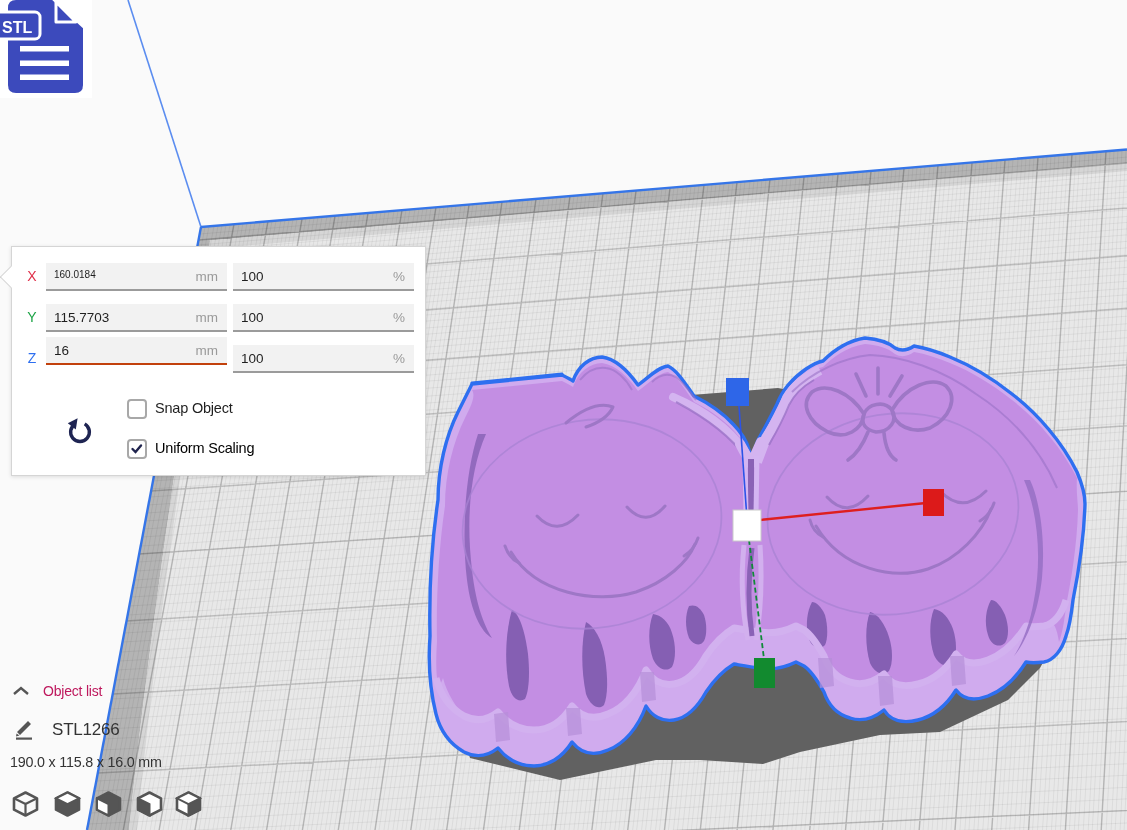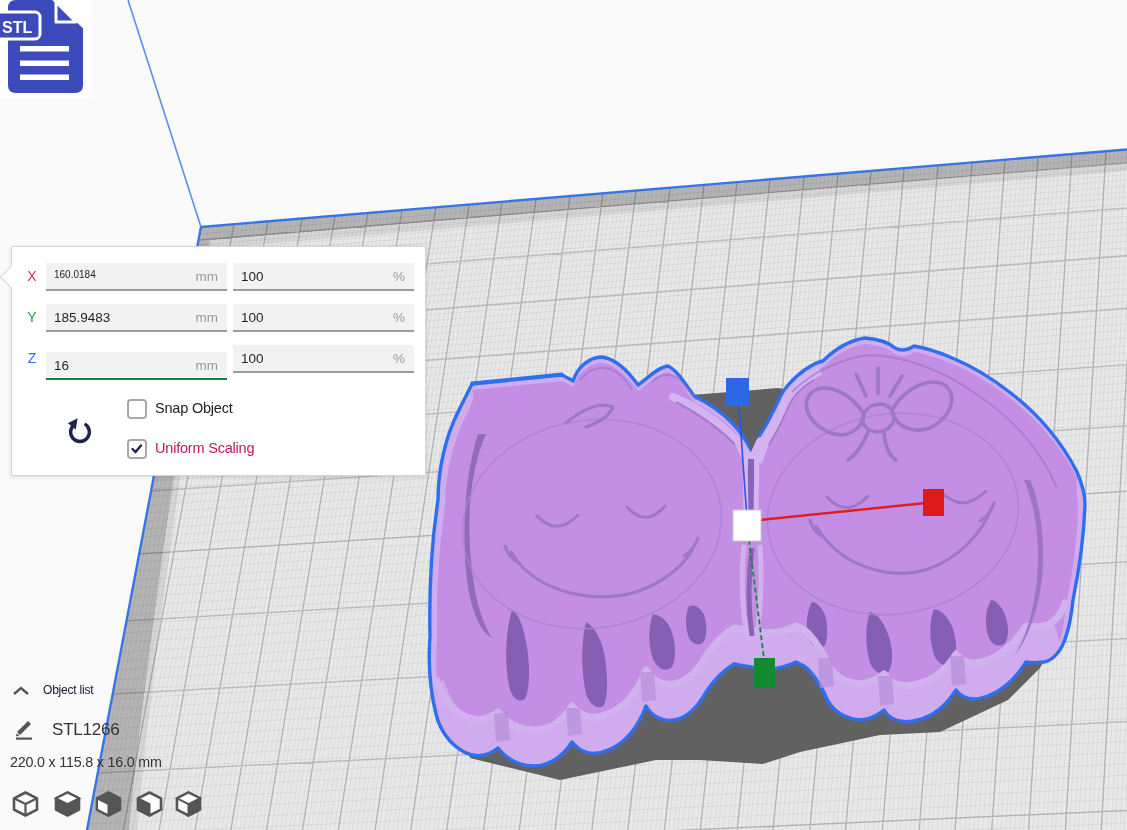--- a/index.html
+++ b/index.html
@@ -127,30 +127,30 @@
     <span style="position:absolute;left:8px;top:6px;font-size:10px;color:#1f1f1f">160.0184</span>
     <span style="position:absolute;right:9px;top:6px;font-size:13.5px;color:#9a9a9a">mm</span>
   </div>
   <div style="position:absolute;left:221px;top:16px;width:181px;height:28px;background:#f2f2f2;border-bottom:2px solid #9b9b9b;">
     <span style="position:absolute;left:8px;top:6px;font-size:13.5px;color:#1f1f1f">100</span>
     <span style="position:absolute;right:9px;top:6px;font-size:13.5px;color:#9a9a9a">%</span>
   </div>
 
   <div style="position:absolute;left:12px;top:62px;width:16px;font-size:14px;color:#1ba345;text-align:center">Y</div>
   <div style="position:absolute;left:34px;top:57px;width:181px;height:28px;background:#f2f2f2;border-bottom:2px solid #9b9b9b;">
-    <span style="position:absolute;left:8px;top:6px;font-size:13.5px;color:#1f1f1f">185.9483</span>
+    <span style="position:absolute;left:8px;top:6px;font-size:13.5px;color:#1f1f1f">115.7703</span>
     <span style="position:absolute;right:9px;top:6px;font-size:13.5px;color:#9a9a9a">mm</span>
   </div>
   <div style="position:absolute;left:221px;top:57px;width:181px;height:28px;background:#f2f2f2;border-bottom:2px solid #9b9b9b;">
     <span style="position:absolute;left:8px;top:6px;font-size:13.5px;color:#1f1f1f">100</span>
     <span style="position:absolute;right:9px;top:6px;font-size:13.5px;color:#9a9a9a">%</span>
   </div>
 
   <div style="position:absolute;left:12px;top:103px;width:16px;font-size:14px;color:#2d6ff0;text-align:center">Z</div>
-  <div style="position:absolute;left:34px;top:105px;width:181px;height:28px;background:#f2f2f2;border-bottom:2px solid #15803d;">
+  <div style="position:absolute;left:34px;top:90px;width:181px;height:28px;background:#f2f2f2;border-bottom:2px solid #c2410c;">
     <span style="position:absolute;left:8px;top:6px;font-size:13.5px;color:#1f1f1f">16</span>
     <span style="position:absolute;right:9px;top:6px;font-size:13.5px;color:#9a9a9a">mm</span>
   </div>
   <div style="position:absolute;left:221px;top:98px;width:181px;height:28px;background:#f2f2f2;border-bottom:2px solid #9b9b9b;">
     <span style="position:absolute;left:8px;top:6px;font-size:13.5px;color:#1f1f1f">100</span>
     <span style="position:absolute;right:9px;top:6px;font-size:13.5px;color:#9a9a9a">%</span>
   </div>
  <svg width="30" height="32" viewBox="0 0 30 32" style="position:absolute;left:53px;top:168px">
  <path d="M 19.7 8.9 A 9.4 9.4 0 1 1 10.3 8.9" fill="none" stroke="#1e2452" stroke-width="3.4"></path>
  <path d="M 2.8 8.2 L 12.6 3.2 L 10.8 14.4 Z" fill="#1e2452"></path>
@@ -158,33 +158,33 @@
 
   <svg width="20" height="20" viewBox="0 0 20 20" style="position:absolute;left:115px;top:152px">
    <rect x="1" y="1" width="18" height="18" rx="3" fill="#fff" stroke="#a8a8a8" stroke-width="2"></rect>
   </svg>
   <span style="position:absolute;left:143px;top:153px;font-size:14.5px;letter-spacing:-0.2px;color:#1f1f1f">Snap Object</span>
 
   <svg width="20" height="20" viewBox="0 0 20 20" style="position:absolute;left:115px;top:192px">
    <rect x="1" y="1" width="18" height="18" rx="3" fill="#fff" stroke="#a8a8a8" stroke-width="2"></rect>
         <path d="M5.5 10 L8.5 13 L14 6.5" stroke="#20244e" stroke-width="2.4" fill="none" stroke-linecap="round"></path>
   </svg>
-  <span style="position:absolute;left:143px;top:193px;font-size:14.5px;letter-spacing:-0.2px;color:#be185d">Uniform Scaling</span>
+  <span style="position:absolute;left:143px;top:193px;font-size:14.5px;letter-spacing:-0.2px;color:#000000">Uniform Scaling</span>
 </div>
 
 <svg width="18" height="12" viewBox="0 0 18 12" style="position:absolute;left:12px;top:685px">
  <path d="M2 9 L9 3 L16 9" fill="none" stroke="#555" stroke-width="2.4"></path>
 </svg>
-<span style="position:absolute;left:43px;top:683px;font-size:12px;letter-spacing:-0.2px;color:#0f172a">Object list</span>
+<span style="position:absolute;left:43px;top:683px;font-size:14px;letter-spacing:-0.2px;color:#be185d">Object list</span>
 <svg width="22" height="22" viewBox="0 0 22 22" style="position:absolute;left:13px;top:718px">
  <path d="M4 14 L15 3 L18 6 L7 17 Z M3.5 15.5 L6.5 17.5 L3 18.5 Z" fill="#555"></path>
  <rect x="3" y="19.5" width="16" height="2.2" fill="#555"></rect>
 </svg>
 <span style="position:absolute;left:52px;top:720px;font-size:17px;letter-spacing:-0.2px;color:#333">STL1266</span>
-<span style="position:absolute;left:10px;top:754px;font-size:14.3px;letter-spacing:-0.2px;color:#333">220.0 x 115.8 x 16.0 mm</span>
+<span style="position:absolute;left:10px;top:754px;font-size:14.3px;letter-spacing:-0.2px;color:#333">190.0 x 115.8 x 16.0 mm</span>
 <svg width="29" height="29" viewBox="0 0 29 29" style="position:absolute;left:11px;top:789px">
       <path d="M14.5 3.5 L26 9.3 L26 20.7 L14.5 26.5 L3 20.7 L3 9.3 Z" fill="none" stroke="#555" stroke-width="2.6" stroke-linejoin="round"></path>
       <path d="M14.5 15.1 L14.5 26.5 M14.5 15.1 L3 9.3 M14.5 15.1 L26 9.3" fill="none" stroke="#555" stroke-width="2.2"></path>
     </svg>
     <svg width="29" height="29" viewBox="0 0 29 29" style="position:absolute;left:53px;top:789px">
       <path d="M14.5 3.5 L26 9.3 L26 20.7 L14.5 26.5 L3 20.7 L3 9.3 Z" fill="#555" stroke="#555" stroke-width="2.6" stroke-linejoin="round"></path>
       <path d="M14.5 3.5 L26 9.3 L14.5 15.1 L3 9.3 Z" fill="#fff" stroke="#555" stroke-width="2"></path>
     </svg>
     <svg width="29" height="29" viewBox="0 0 29 29" style="position:absolute;left:94px;top:789px">
       <path d="M14.5 3.5 L26 9.3 L26 20.7 L14.5 26.5 L3 20.7 L3 9.3 Z" fill="#555" stroke="#555" stroke-width="2.6" stroke-linejoin="round"></path>

